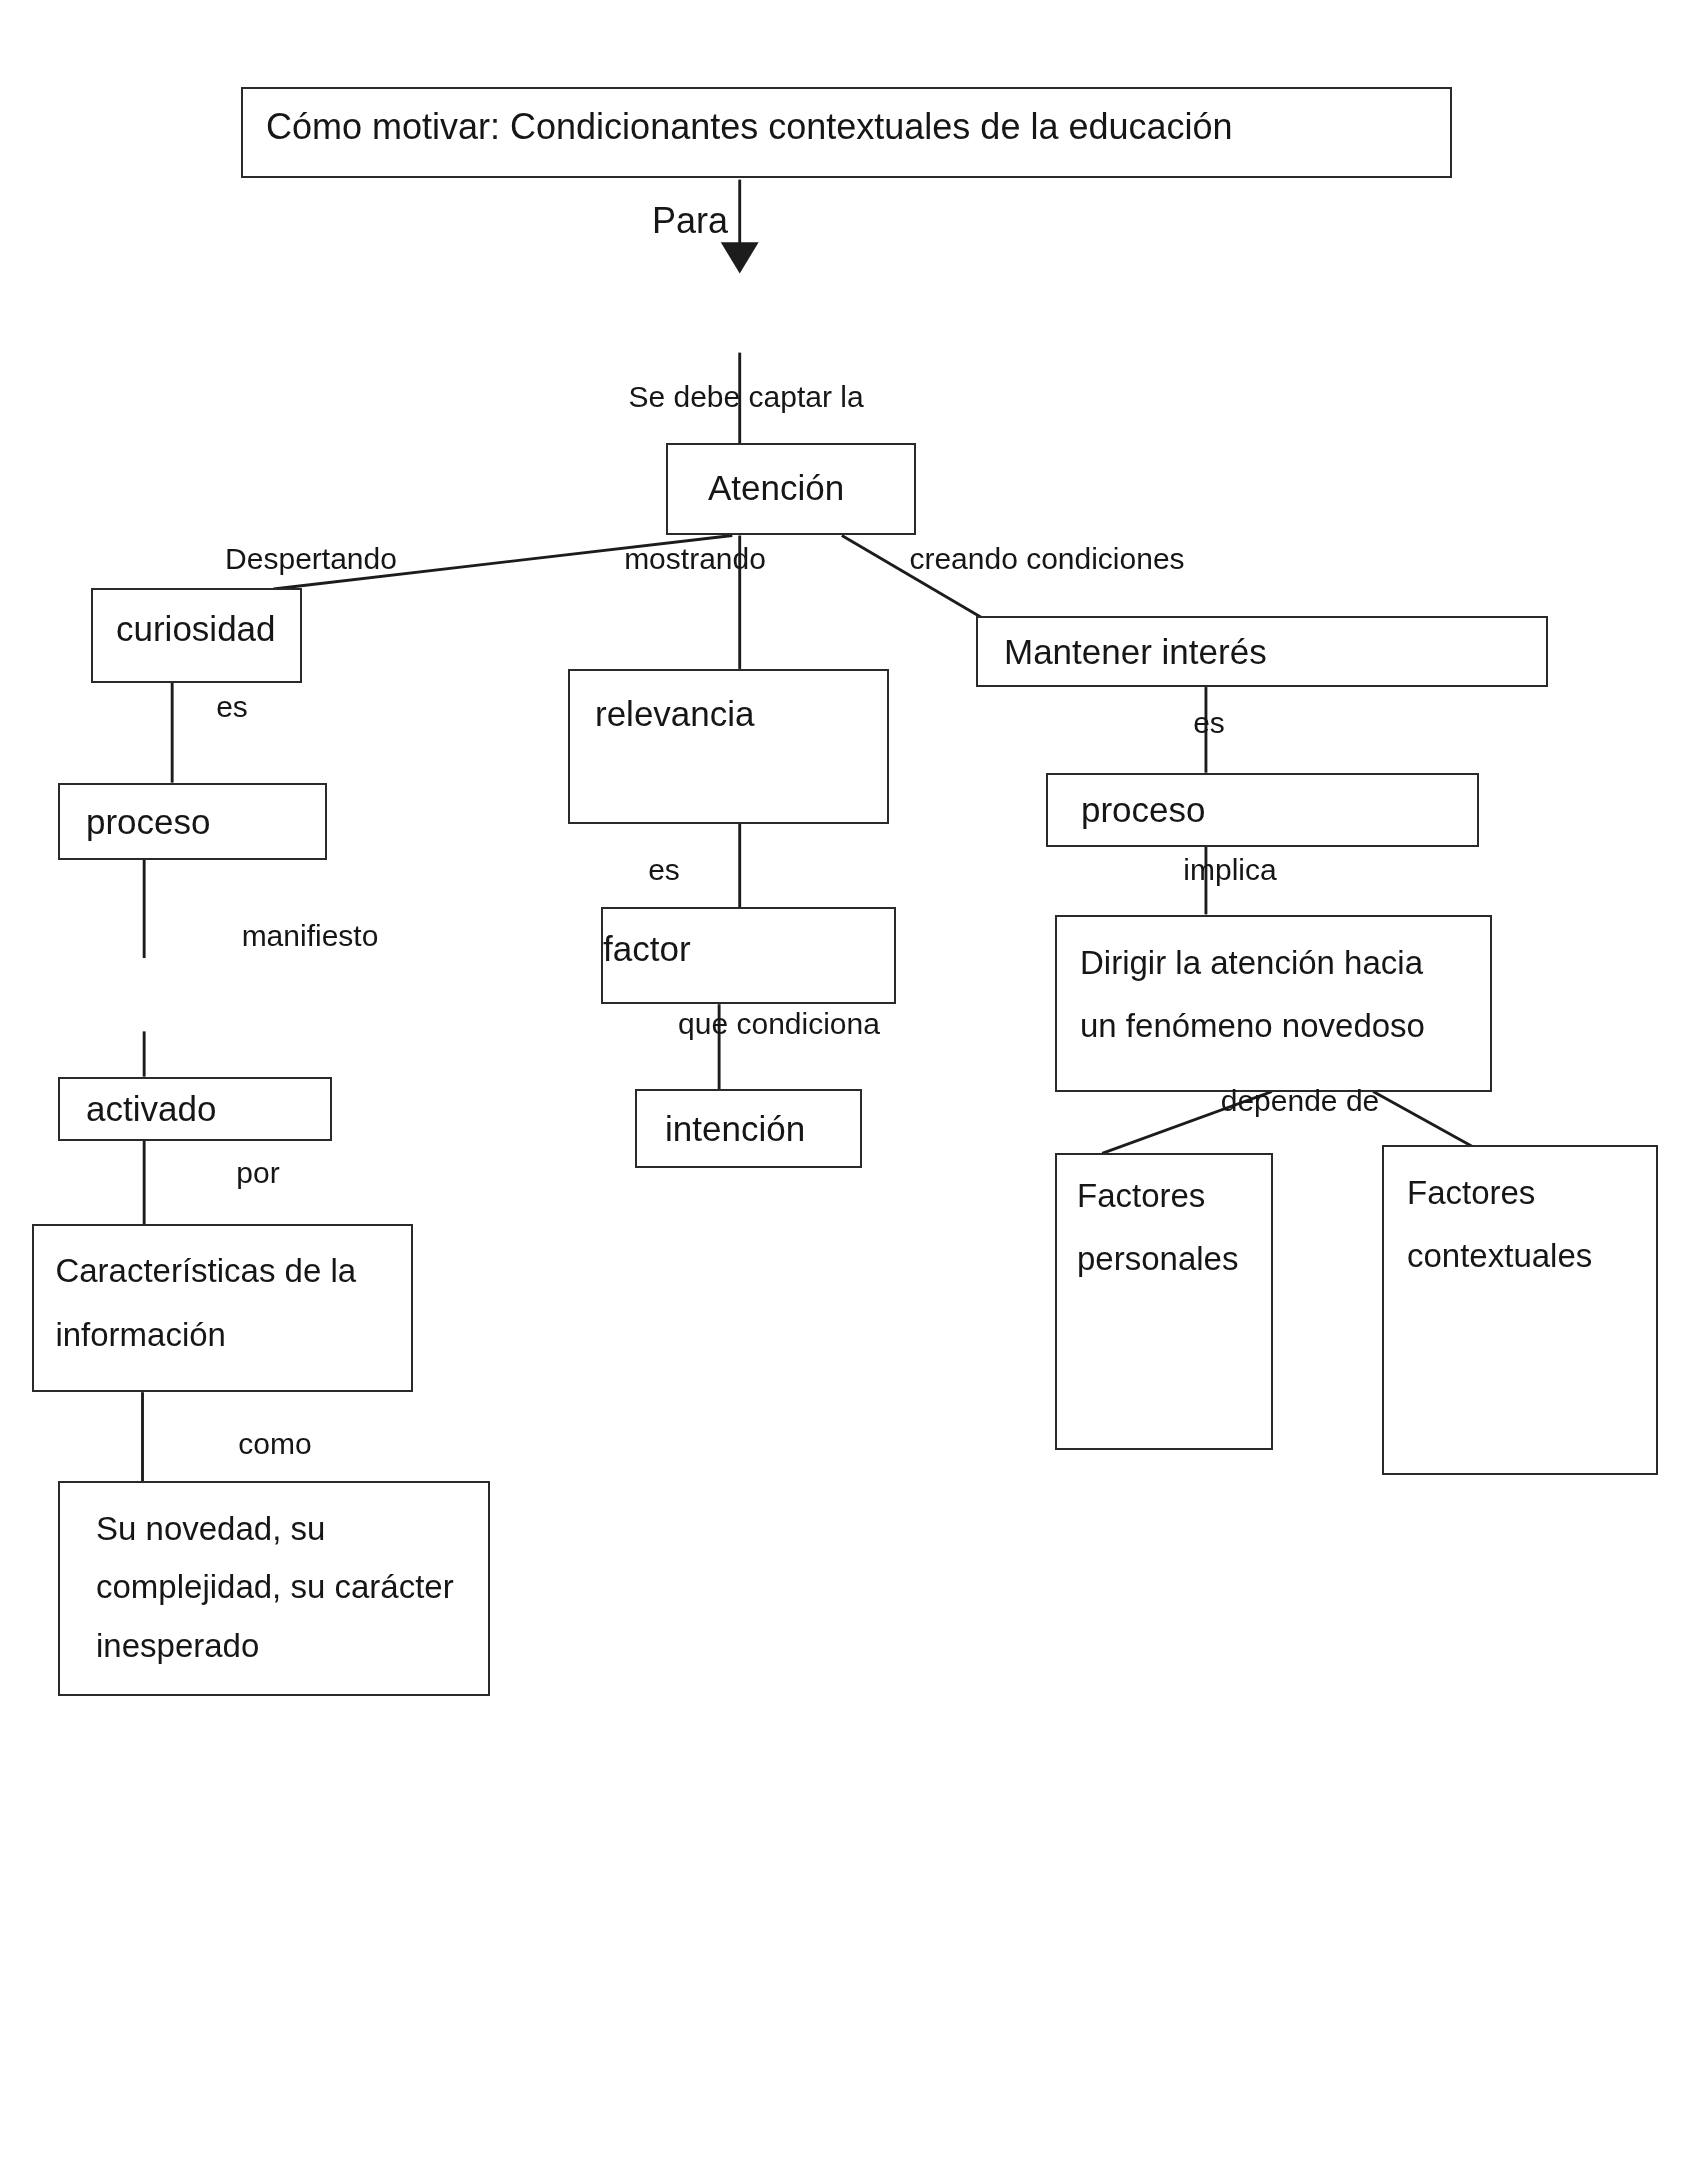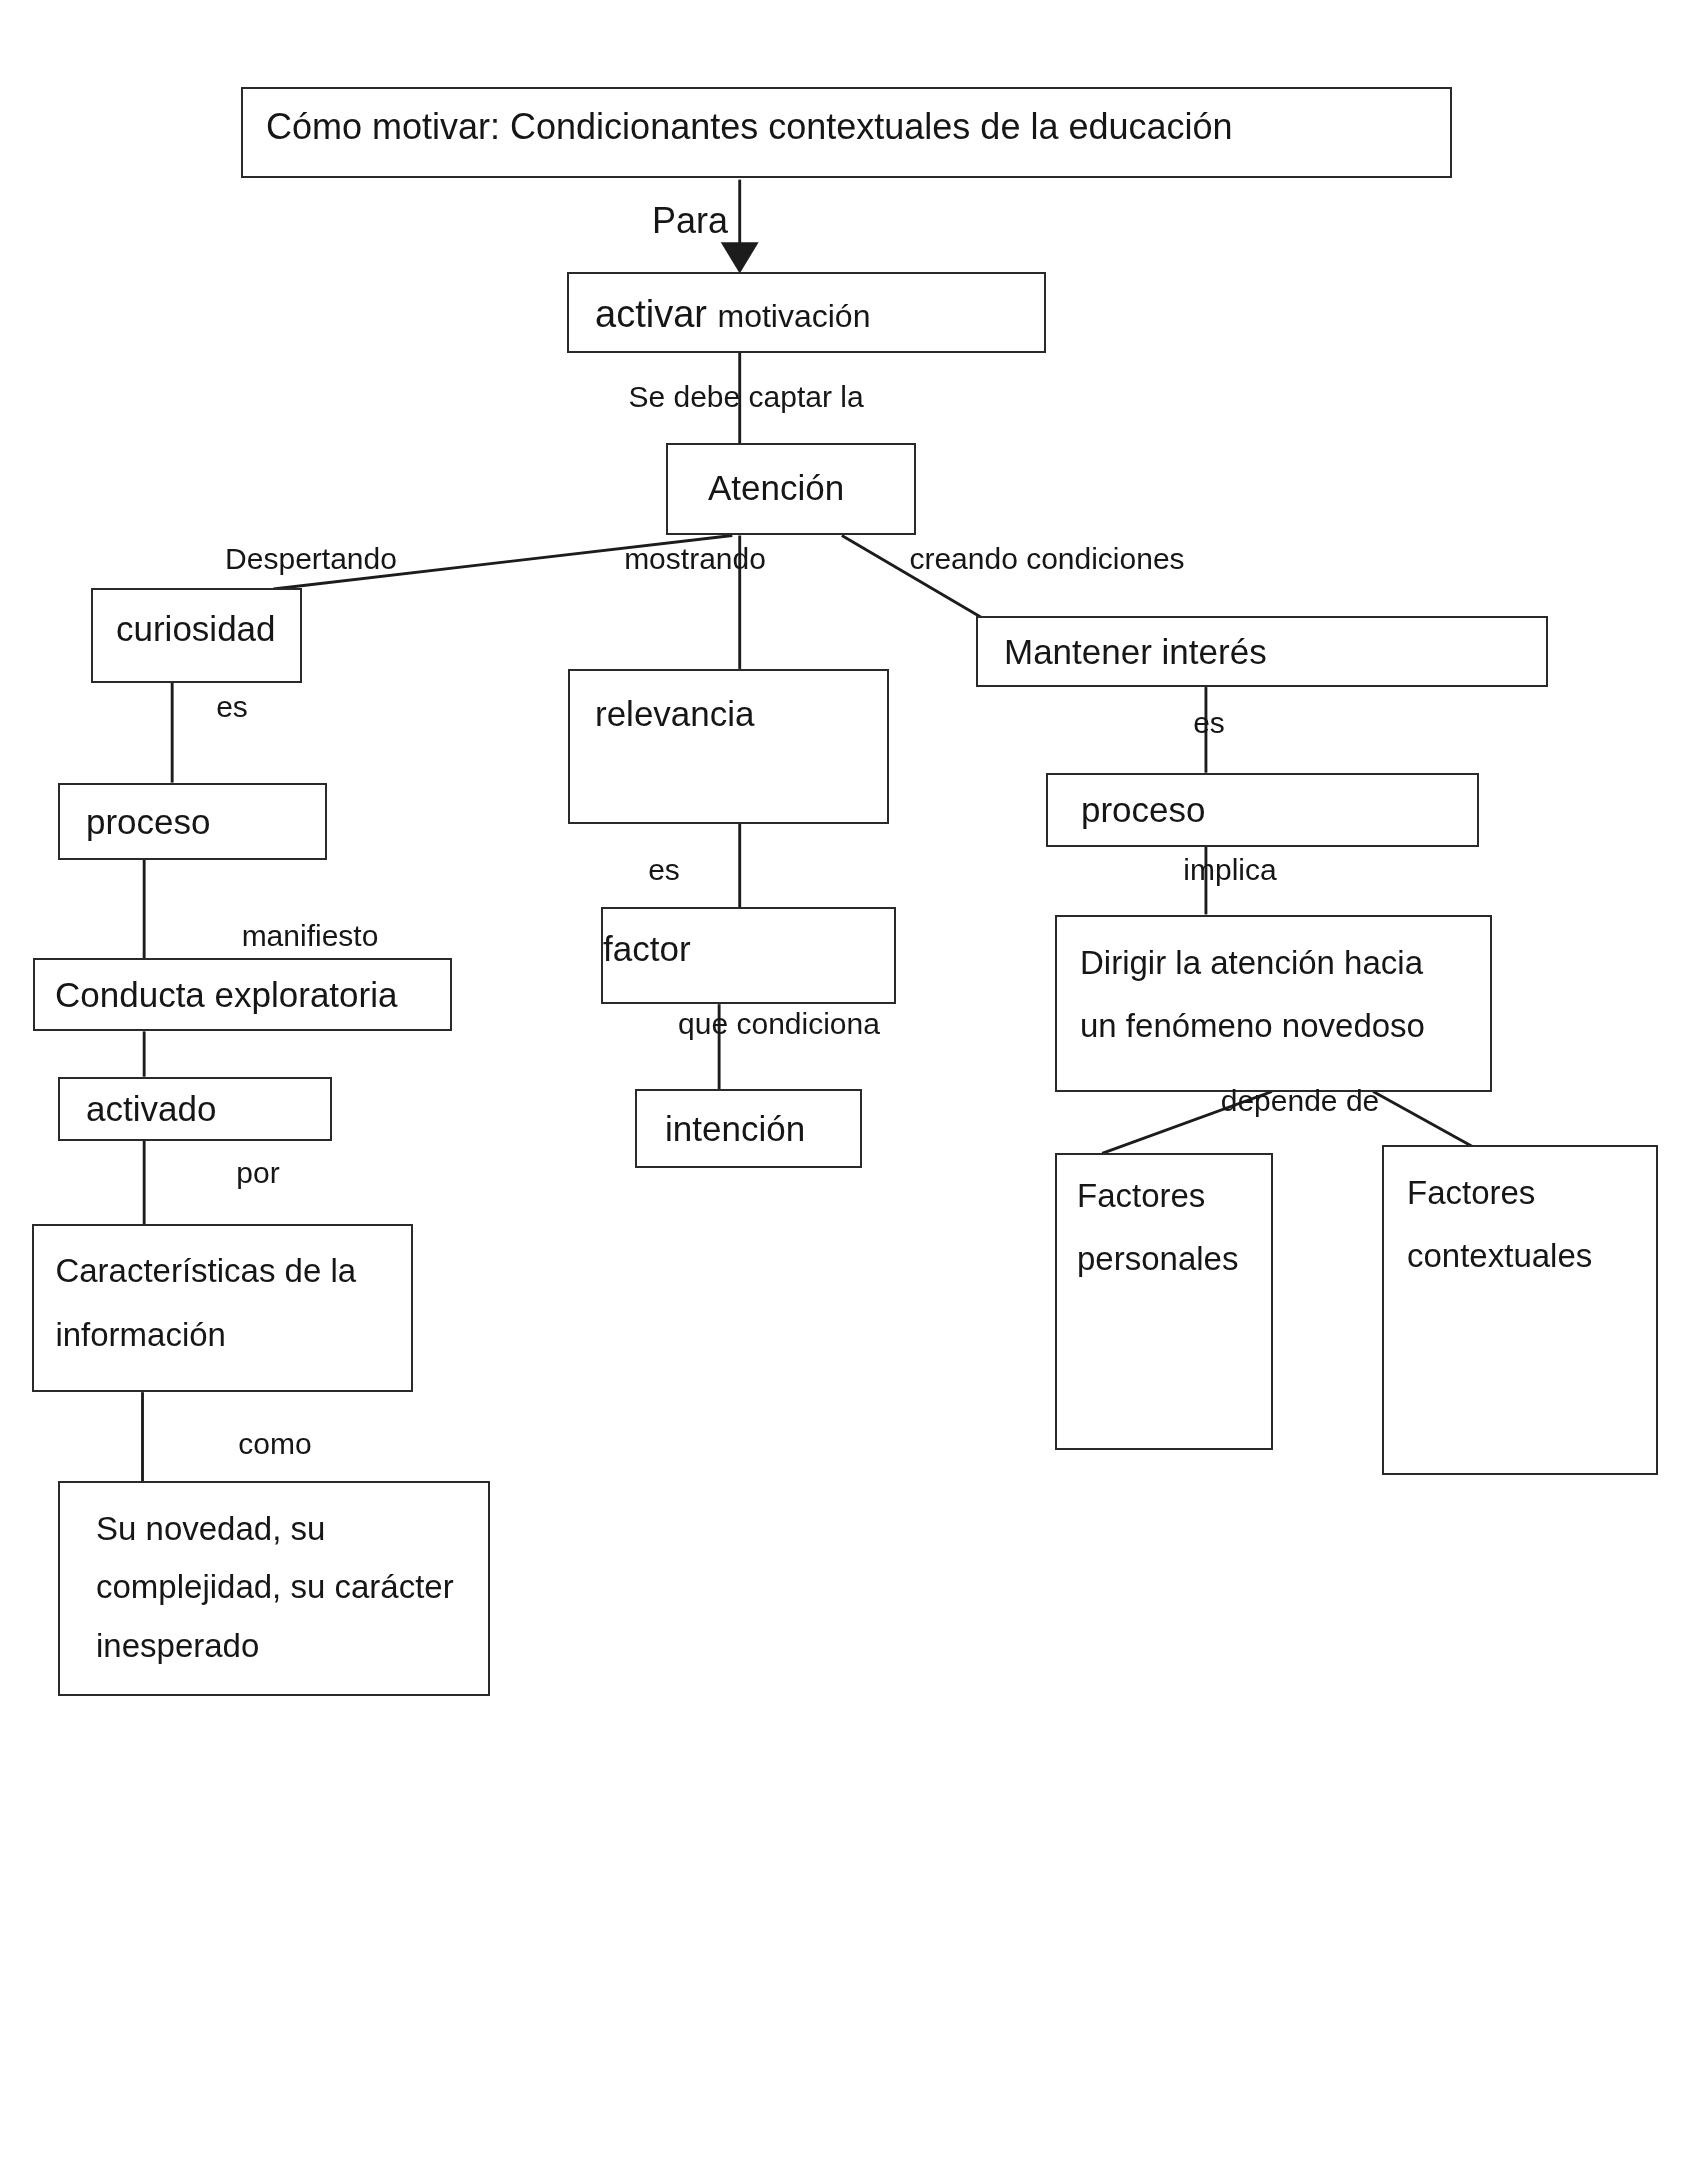--- a/index.html
+++ b/index.html
@@ -62,31 +62,29 @@
       <line x1="873" y1="1219" x2="873" y2="1322" stroke="#1c1c1c" stroke-width="3.5"></line>
       <line x1="175" y1="1252" x2="175" y2="1307" stroke="#1c1c1c" stroke-width="3.5"></line>
       <line x1="1544" y1="1325" x2="1338" y2="1400" stroke="#1c1c1c" stroke-width="3.5"></line>
       <line x1="1667" y1="1325" x2="1788" y2="1392" stroke="#1c1c1c" stroke-width="3.5"></line>
       <line x1="175" y1="1385" x2="175" y2="1486" stroke="#1c1c1c" stroke-width="3.5"></line>
       <line x1="173" y1="1690" x2="173" y2="1798" stroke="#1c1c1c" stroke-width="3.5"></line>
       <polygon points="898,332 875,294 921,294" fill="#1c1c1c"></polygon>
     </svg>
 
 <div class="node" style="left: 241px; top: 87px; width: 1211px; height: 91px; font-size: 36px; padding-left: 23px; padding-top: 15px; border-color: rgb(42, 42, 42);"><span>Cómo motivar: Condicionantes contextuales de la educación</span></div>
-    <div class="node" style="left: 567px; top: 272px; width: 479px; height: 81px; font-size: 38px; padding-left: 26px; padding-top: 16.5px; border-color: rgb(42, 42, 42);"><span style="font-size: 38px;">activar </span><span style="font-size: 32px;">motivación</span></div>
     <div class="node" style="left: 666px; top: 443px; width: 250px; height: 92px; font-size: 35px; padding-left: 40px; padding-top: 21.4px; border-color: rgb(42, 42, 42);"><span>Atención</span></div>
     <div class="node" style="left: 91px; top: 588px; width: 211px; height: 95px; font-size: 35px; padding-left: 23px; padding-top: 16.5px; border-color: rgb(42, 42, 42);"><span>curiosidad</span></div>
     <div class="node vcenter" style="left: 976px; top: 616px; width: 572px; height: 71px; font-size: 35px; padding-left: 26px; border-color: rgb(42, 42, 42);"><span>Mantener interés</span></div>
     <div class="node" style="left: 568px; top: 669px; width: 321px; height: 155px; font-size: 35px; padding-left: 25px; padding-top: 21.4px; border-color: rgb(42, 42, 42);"><span>relevancia</span></div>
     <div class="node vcenter" style="left: 58px; top: 783px; width: 269px; height: 77px; font-size: 35px; padding-left: 26px; border-color: rgb(42, 42, 42);"><span>proceso</span></div>
     <div class="node vcenter" style="left: 1046px; top: 773px; width: 433px; height: 74px; font-size: 35px; padding-left: 33px; border-color: rgb(42, 42, 42);"><span>proceso</span></div>
     <div class="node" style="left: 601px; top: 907px; width: 295px; height: 97px; font-size: 35px; padding-top: 18px; border-color: rgb(42, 42, 42);"><span>factor</span></div>
     <div class="node" style="left: 1055px; top: 915px; width: 437px; height: 177px; font-size: 33px; padding-left: 23px; padding-top: 15px; line-height: 1.9; border-color: rgb(42, 42, 42);"><span>Dirigir la atención hacia
 un fenómeno novedoso</span></div>
-    <div class="node vcenter" style="left: 33px; top: 958px; width: 419px; height: 73px; font-size: 35px; padding-left: 20px; border-color: rgb(42, 42, 42);"><span>Conducta exploratoria</span></div>
     <div class="node vcenter" style="left: 58px; top: 1077px; width: 274px; height: 64px; font-size: 35px; padding-left: 26px; border-color: rgb(42, 42, 42);"><span>activado</span></div>
     <div class="node vcenter" style="left: 635px; top: 1089px; width: 227px; height: 79px; font-size: 35px; padding-left: 28px; border-color: rgb(42, 42, 42);"><span>intención</span></div>
     <div class="node" style="left: 1055px; top: 1153px; width: 218px; height: 297px; font-size: 33px; padding-left: 20px; padding-top: 10px; line-height: 1.9; border-color: rgb(42, 42, 42);"><span>Factores
 personales</span></div>
     <div class="node" style="left: 1382px; top: 1145px; width: 276px; height: 330px; font-size: 33px; padding-left: 23px; padding-top: 15px; line-height: 1.9; border-color: rgb(42, 42, 42);"><span>Factores
 contextuales</span></div>
     <div class="node" style="left: 32px; top: 1224px; width: 381px; height: 168px; font-size: 33px; padding-left: 21.4px; padding-top: 13px; line-height: 1.95; border-color: rgb(42, 42, 42);"><span>Características de la
 información</span></div>
     <div class="node" style="left: 58px; top: 1481px; width: 432px; height: 215px; font-size: 33px; padding-left: 36px; padding-top: 16.5px; line-height: 1.78; border-color: rgb(42, 42, 42);"><span>Su novedad, su
 complejidad, su carácter

